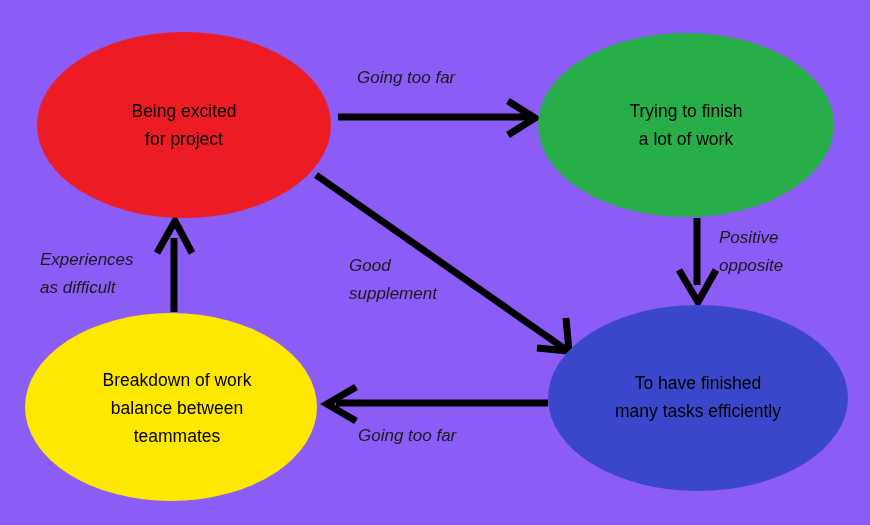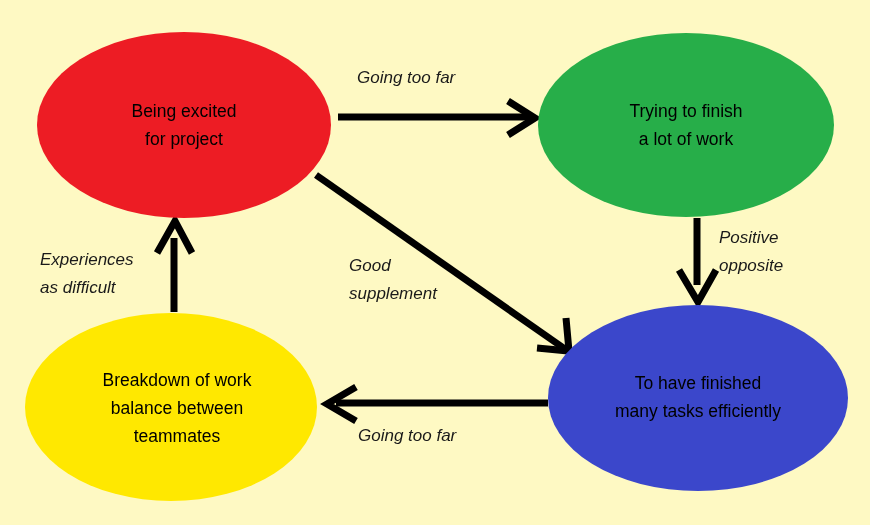--- a/index.html
+++ b/index.html
@@ -48,21 +48,21 @@
     stroke: #000000;
     stroke-width: 7;
     fill: none;
     stroke-linecap: butt;
     stroke-linejoin: miter;
   }
 </style>
 </head>
 <body>
 
-<div id="canvas" style="background: #fef9c3;">
+<div id="canvas" style="background: #8b5cf6;">
   <svg id="diagram-svg" viewBox="0 0 870 525" xmlns="http://www.w3.org/2000/svg">
 
     <g>
       <line class="edge-line" x1="338" y1="117" x2="530" y2="117"></line>
       <polyline class="arrow-head" points="508,101 535,118 508,135"></polyline>
       <text class="edge-label" x="357" y="83">Going too far</text>
     </g>
 
     <g>
       <line class="edge-line" x1="697" y1="218" x2="697" y2="285"></line>

